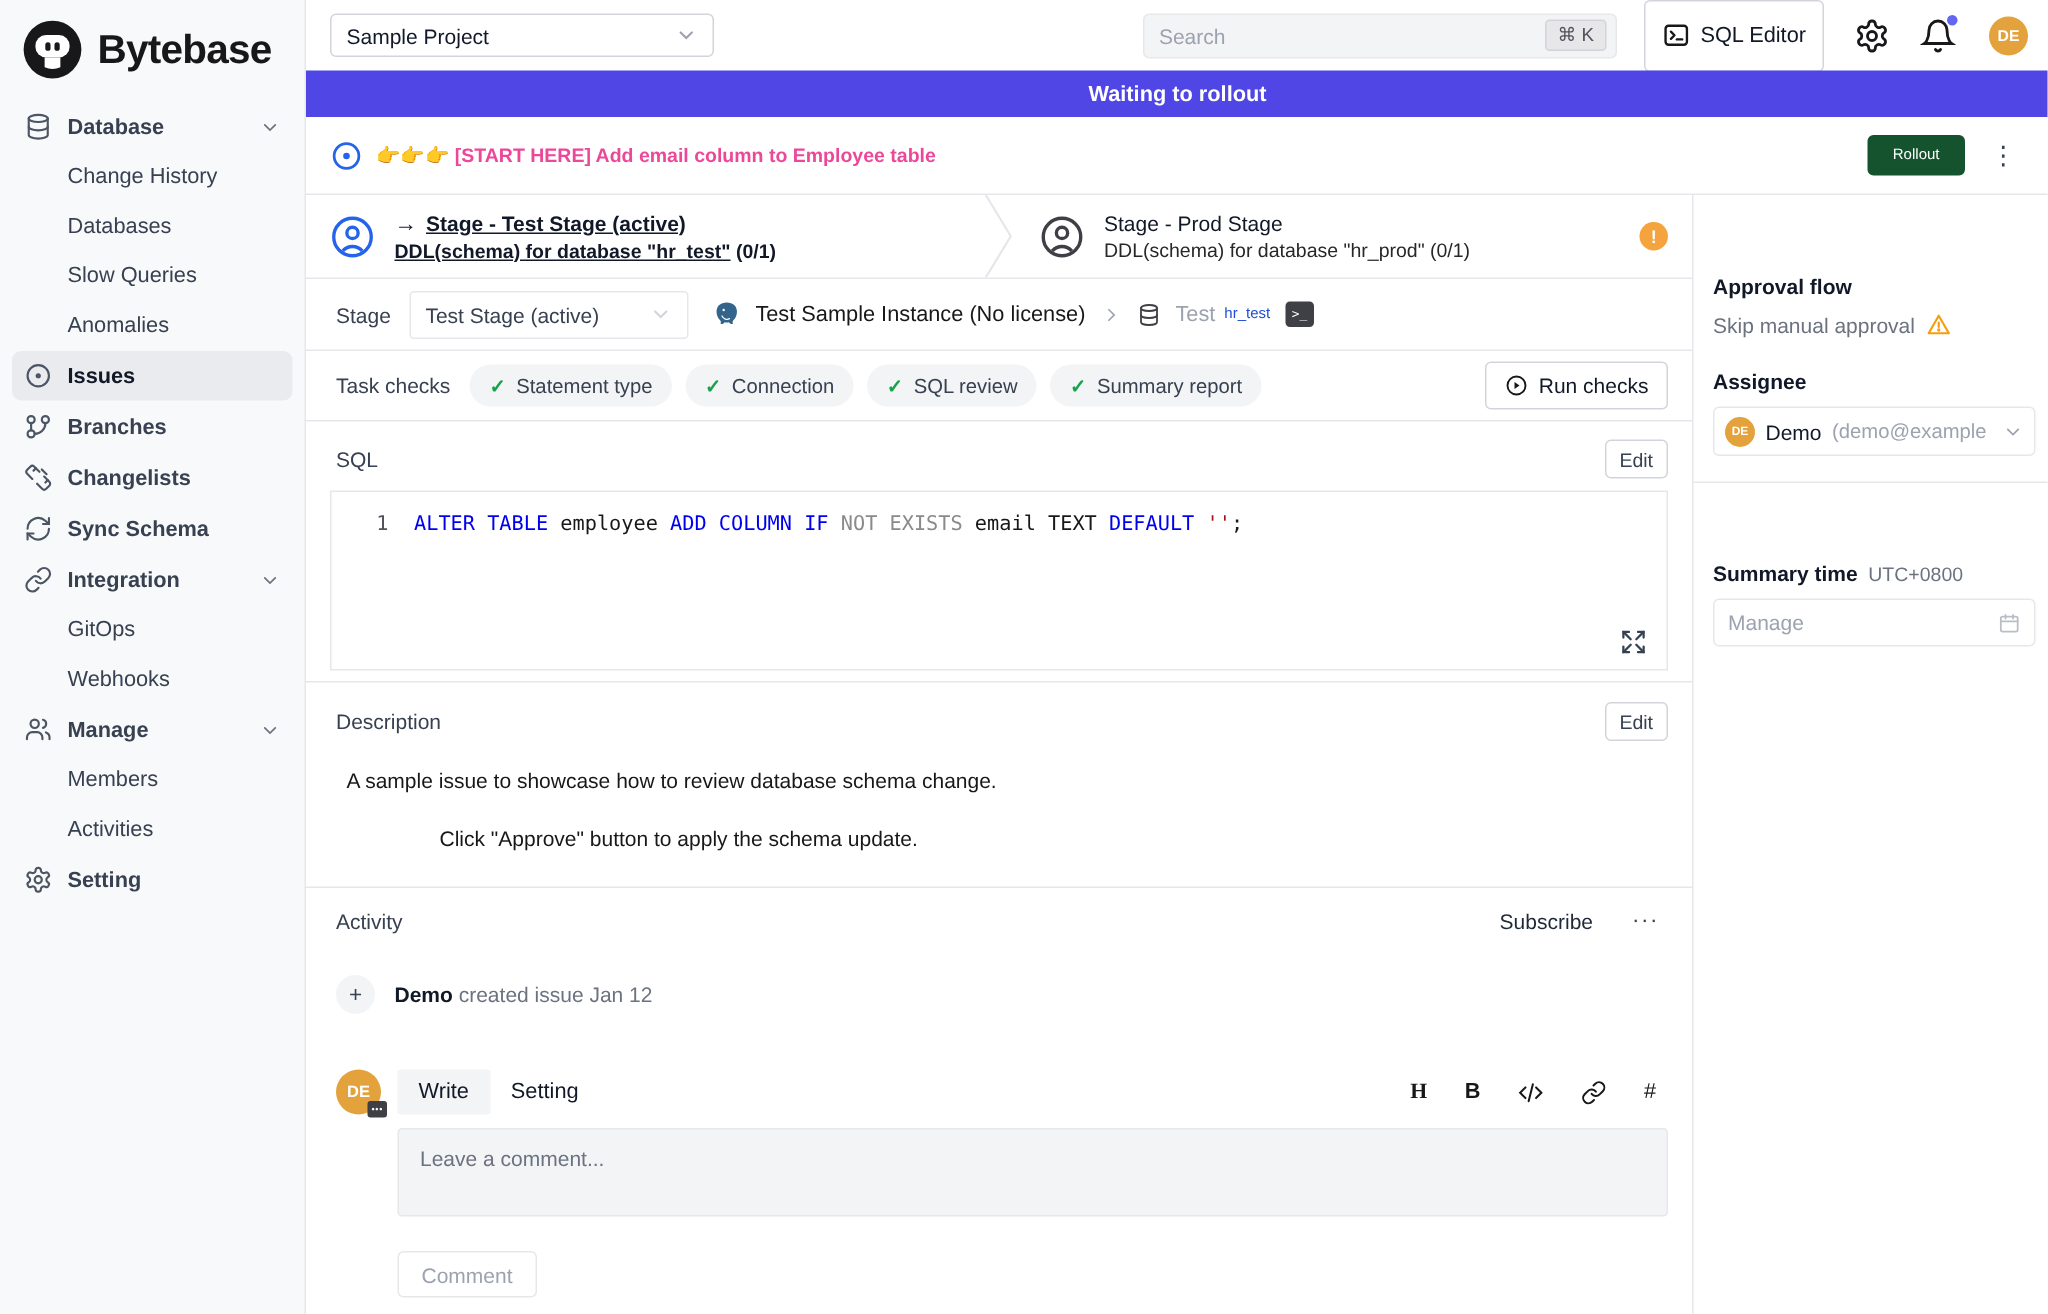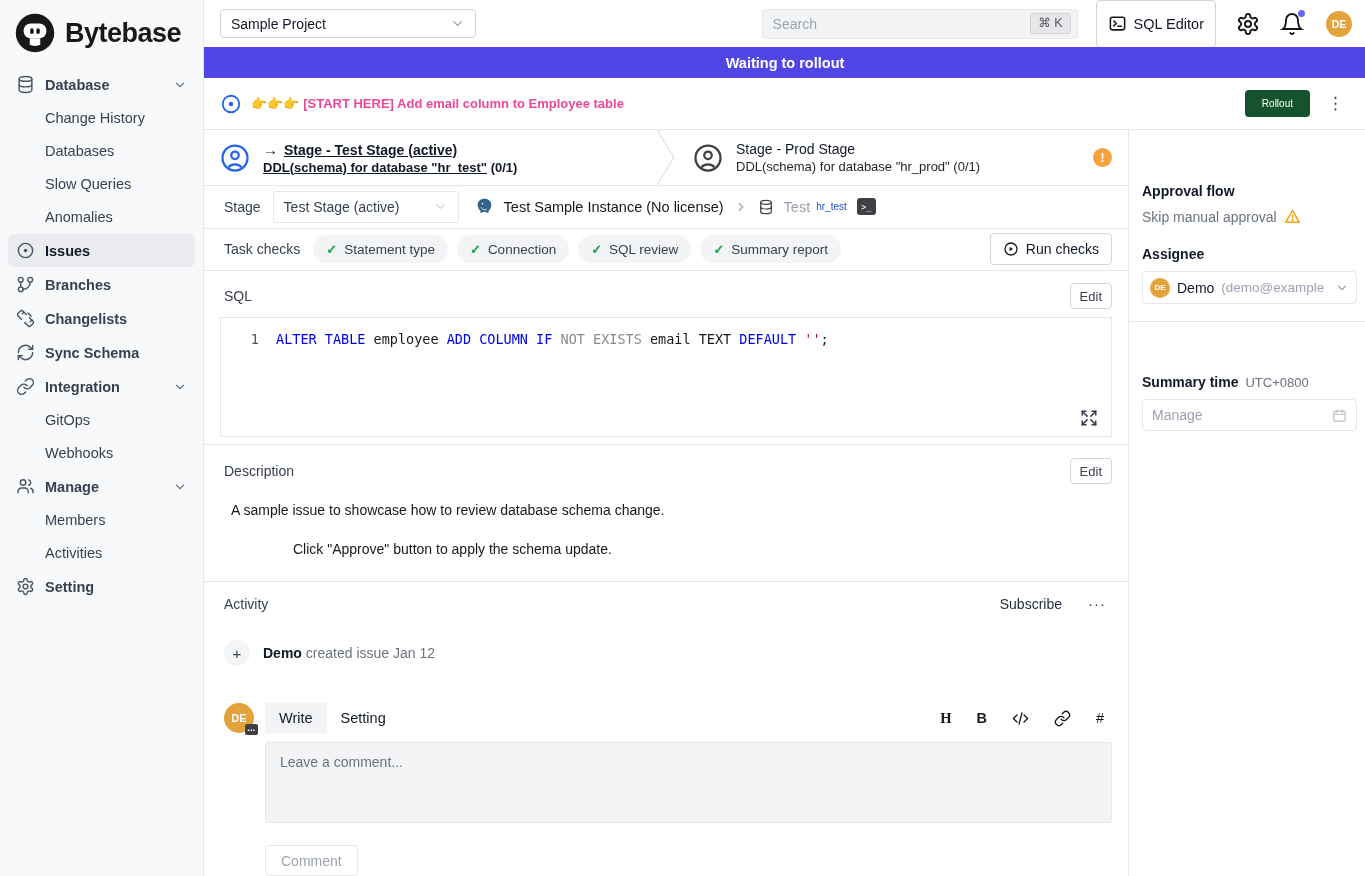--- a/index.html
+++ b/index.html
@@ -119,21 +119,21 @@
   .composer-avatar { position:relative; width:30px; height:30px; flex:0 0 auto; }
   .composer-avatar .avatar { width:30px; height:30px; font-size:11px; }
   .chat-badge { position:absolute; right:-4px; bottom:-2px; width:13px; height:11px; background:#3f3f46; border-radius:2px; color:#fff; font-size:6px; display:flex; align-items:center; justify-content:center; letter-spacing:0.5px; }
   .composer-main { flex:1; margin-left:11px; }
   .composer-tabs { display:flex; align-items:center; }
   .ctab { font-size:14.5px; color:#111827; padding:7px 14px; cursor:pointer; }
   .ctab.active { background:#f3f4f6; border-radius:2px; }
   .ctoolbar { margin-left:auto; display:flex; align-items:center; gap:25px; padding-right:8px; }
   .tbtn { font-size:14.5px; font-weight:700; color:#18181b; cursor:pointer; line-height:1; }
   .tbtn .ico { width:17px; height:17px; display:block; }
-  .comment-box { margin-top:9px; height:81px; background:#f3f4f6; border:1px solid #e5e7eb; border-radius:3px; width:100%; resize:none; padding:11px 14px; font-size:14px; color:#374151; font-family:"Liberation Sans", sans-serif; outline:none; }
+  .comment-box { margin-top:9px; height:59px; background:#f3f4f6; border:1px solid #e5e7eb; border-radius:3px; width:100%; resize:none; padding:11px 14px; font-size:14px; color:#374151; font-family:"Liberation Sans", sans-serif; outline:none; }
   .comment-box::placeholder { color:#6b7280; }
   .comment-btn { margin-top:18px; height:31px; padding:0 15px; background:#fff; border:1px solid #e5e7eb; border-radius:4px; font-size:14px; color:#9ca3af; font-family:"Liberation Sans", sans-serif; cursor:default; }
 
   
   .right-panel { flex:1; border-left:1px solid #e5e7eb; padding:17px 9px 0 13px; }
   .rp-title { font-size:14px; font-weight:700; color:#111827;margin-top:36px; }
   .rp-approval { display:flex; align-items:center; gap:7px; margin-top:9px; font-size:14px; color:#6b7280; }
   .rp-approval .ico { width:17px; height:17px; color:#f59e0b; }
   .rp-assignee-label { margin-top:21px; }
   .assignee-select { margin-top:9px; width:215px; height:33px; border:1px solid #e5e7eb; border-radius:4px; display:flex; align-items:center; gap:7px; padding:0 7px; cursor:pointer; background:#fff; }

